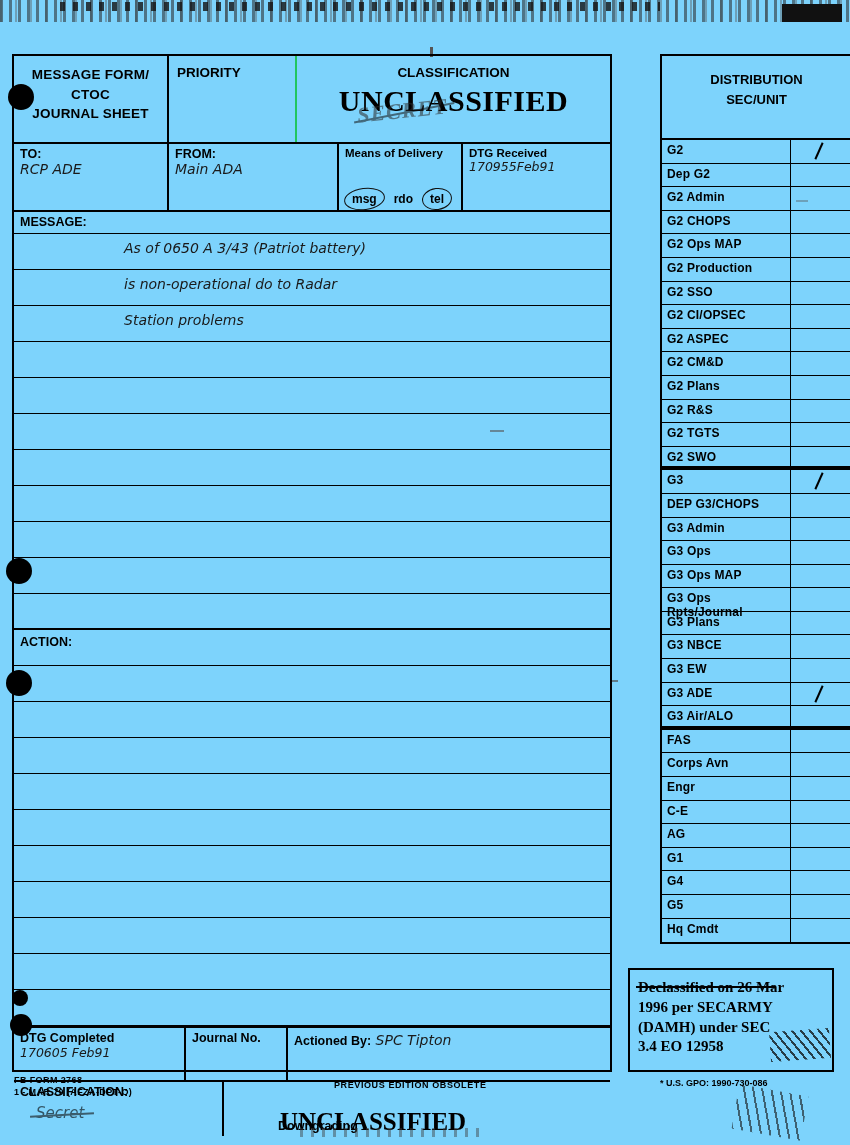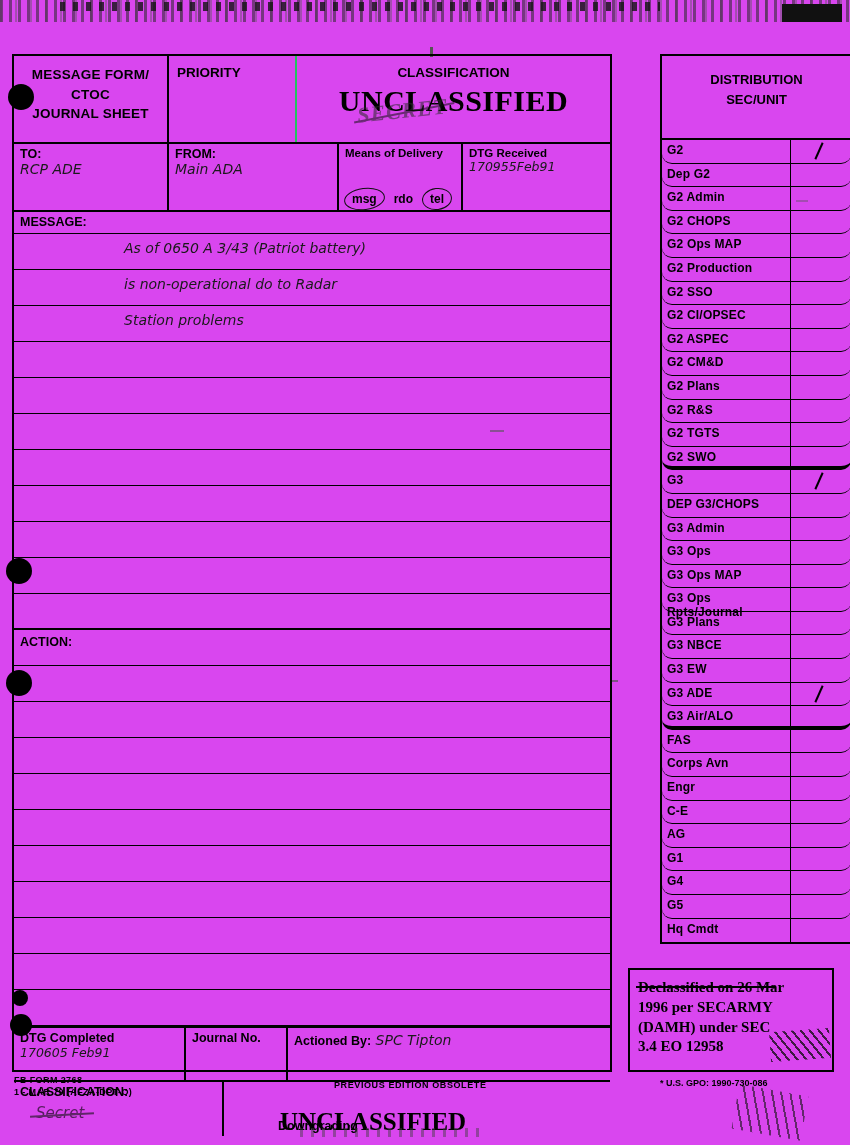--- a/index.html
+++ b/index.html
@@ -11,21 +11,21 @@
     width: 850px;
     height: 1145px;
     position: relative;
     font-family: "Liberation Sans", sans-serif;
     color: #000;
     overflow: hidden;
   }
   .page {
     position: absolute;
     inset: 0;
-    background: #d946ef;
+    background: #7dd3fc;
   }
   
   .scan-noise {
     position: absolute;
     top: 0; left: 0;
     width: 850px;
     height: 22px;
     background:
       repeating-linear-gradient(90deg, rgba(40,40,40,0.65) 0 3px, rgba(255,255,255,0) 3px 9px),
       repeating-linear-gradient(90deg, rgba(90,90,90,0.5) 0 2px, rgba(255,255,255,0) 2px 15px);
@@ -278,21 +278,20 @@
     font-weight: bold;
     padding-top: 14px;
     box-sizing: border-box;
     line-height: 1.5;
   }
   .dist-row {
     display: flex;
     height: 23.6px;
     border-bottom: 1px solid #000;
     box-sizing: border-box;
-    border-radius: 10px;
   }
   .dist-row.sep { border-bottom: 4px solid #000; }
   .dist-row:last-child { border-bottom: none; }
   .dist-name {
     flex: 1;
     font-size: 12px;
     font-weight: bold;
     padding: 3px 0 0 5px;
     border-right: 1px solid #000;
     box-sizing: border-box;

